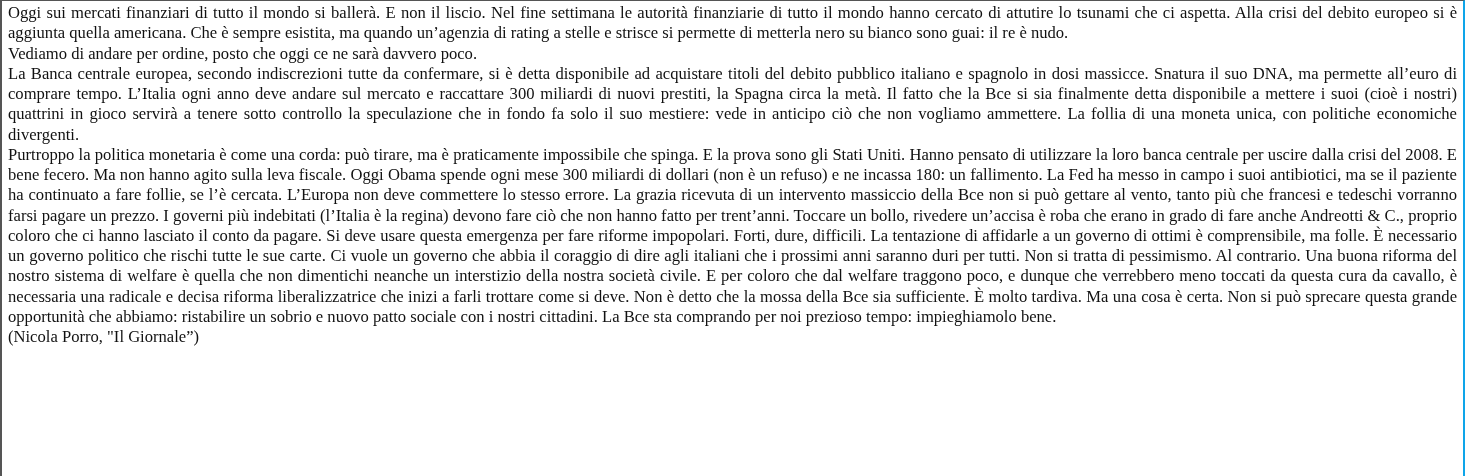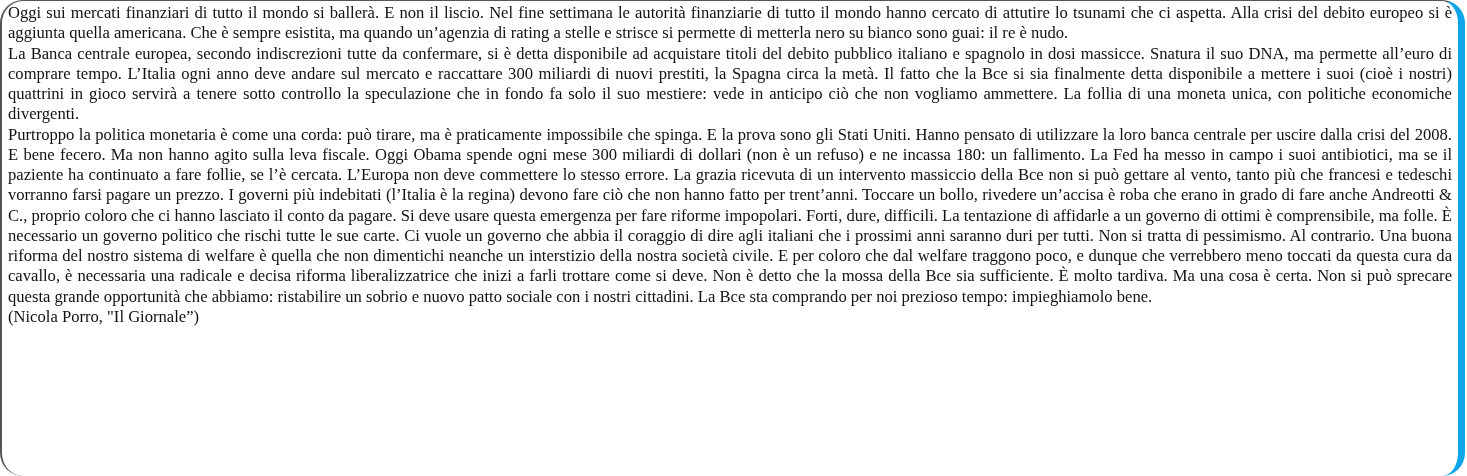--- a/index.html
+++ b/index.html
@@ -14,40 +14,40 @@
     }
     .article-box {
       position: absolute;
       left: 0;
       top: 0;
       width: 1465px;
       height: 476px;
       box-sizing: border-box;
       border-left: 2px solid #555555;
       border-top: 1px solid #555555;
-      border-right: 7px solid #0ea5e9;
+      border-right: 2px solid #0ea5e9;
       padding: 2px 6px 0 6px;
       font-family: "Liberation Serif", "DejaVu Serif", serif;
       font-size: 16.6px;
       line-height: 20.25px;
       color: #111111;
       text-align: justify;
-      border-radius: 23px;
     }
     .para {
       margin: 0;
       text-align: justify;
       text-align-last: left;
     }
     .source {
       margin: 0;
       text-align: left;
     }
   </style>
 </head>
 <body>
 
 <div class="article-box">
   <p class="para">Oggi sui mercati finanziari di tutto il mondo si ballerà. E non il liscio. Nel fine settimana le autorità finanziarie di tutto il mondo hanno cercato di attutire lo tsunami che ci aspetta. Alla crisi del debito europeo si è aggiunta quella americana. Che è sempre esistita, ma quando un’agenzia di rating a stelle e strisce si permette di metterla nero su bianco sono guai: il re è nudo.</p>
+  <p class="para">Vediamo di andare per ordine, posto che oggi ce ne sarà davvero poco.</p>
   <p class="para">La Banca centrale europea, secondo indiscrezioni tutte da confermare, si è detta disponibile ad acquistare titoli del debito pubblico italiano e spagnolo in dosi massicce. Snatura il suo DNA, ma permette all’euro di comprare tempo. L’Italia ogni anno deve andare sul mercato e raccattare 300 miliardi di nuovi prestiti, la Spagna circa la metà. Il fatto che la Bce si sia finalmente detta disponibile a mettere i suoi (cioè i nostri) quattrini in gioco servirà a tenere sotto controllo la speculazione che in fondo fa solo il suo mestiere: vede in anticipo ciò che non vogliamo ammettere. La follia di una moneta unica, con politiche economiche divergenti.</p>
   <p class="para">Purtroppo la politica monetaria è come una corda: può tirare, ma è praticamente impossibile che spinga. E la prova sono gli Stati Uniti. Hanno pensato di utilizzare la loro banca centrale per uscire dalla crisi del 2008. E bene fecero. Ma non hanno agito sulla leva fiscale. Oggi Obama spende ogni mese 300 miliardi di dollari (non è un refuso) e ne incassa 180: un fallimento. La Fed ha messo in campo i suoi antibiotici, ma se il paziente ha continuato a fare follie, se l’è cercata. L’Europa non deve commettere lo stesso errore. La grazia ricevuta di un intervento massiccio della Bce non si può gettare al vento, tanto più che francesi e tedeschi vorranno farsi pagare un prezzo. I governi più indebitati (l’Italia è la regina) devono fare ciò che non hanno fatto per trent’anni. Toccare un bollo, rivedere un’accisa è roba che erano in grado di fare anche Andreotti &amp; C., proprio coloro che ci hanno lasciato il conto da pagare. Si deve usare questa emergenza per fare riforme impopolari. Forti, dure, difficili. La tentazione di affidarle a un governo di ottimi è comprensibile, ma folle. È necessario un governo politico che rischi tutte le sue carte. Ci vuole un governo che abbia il coraggio di dire agli italiani che i prossimi anni saranno duri per tutti. Non si tratta di pessimismo. Al contrario. Una buona riforma del nostro sistema di welfare è quella che non dimentichi neanche un interstizio della nostra società civile. E per coloro che dal welfare traggono poco, e dunque che verrebbero meno toccati da questa cura da cavallo, è necessaria una radicale e decisa riforma liberalizzatrice che inizi a farli trottare come si deve. Non è detto che la mossa della Bce sia sufficiente. È molto tardiva. Ma una cosa è certa. Non si può sprecare questa grande opportunità che abbiamo: ristabilire un sobrio e nuovo patto sociale con i nostri cittadini. La Bce sta comprando per noi prezioso tempo: impieghiamolo bene.</p>
   <p class="source">(Nicola Porro, "Il Giornale”)</p>
 </div>
 
 </body></html>

